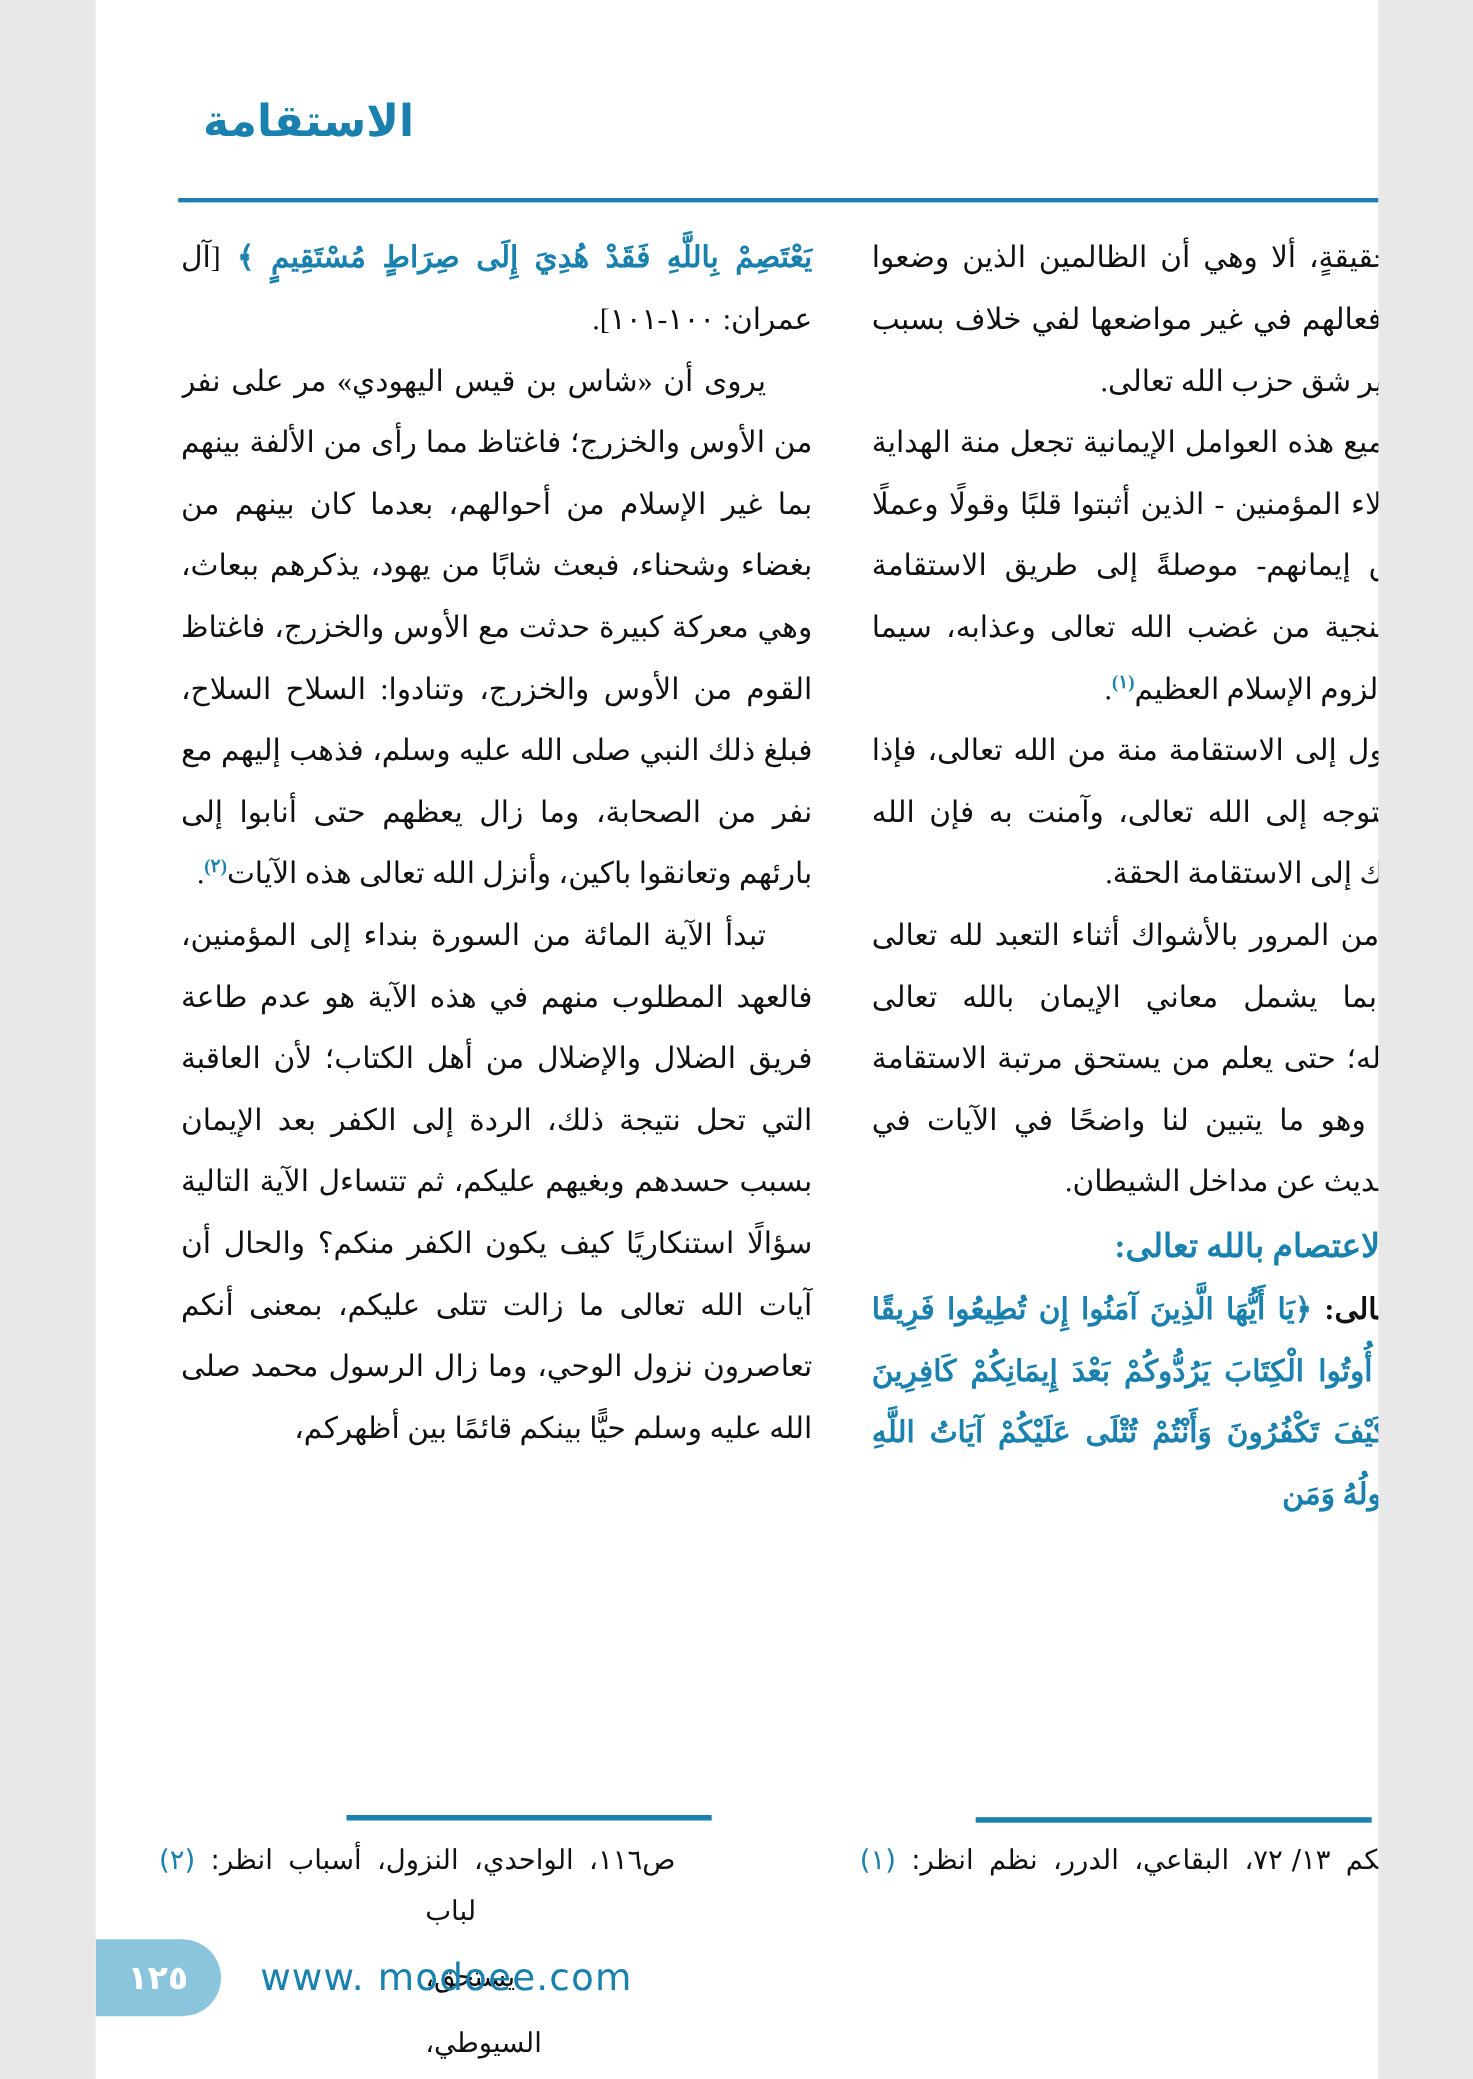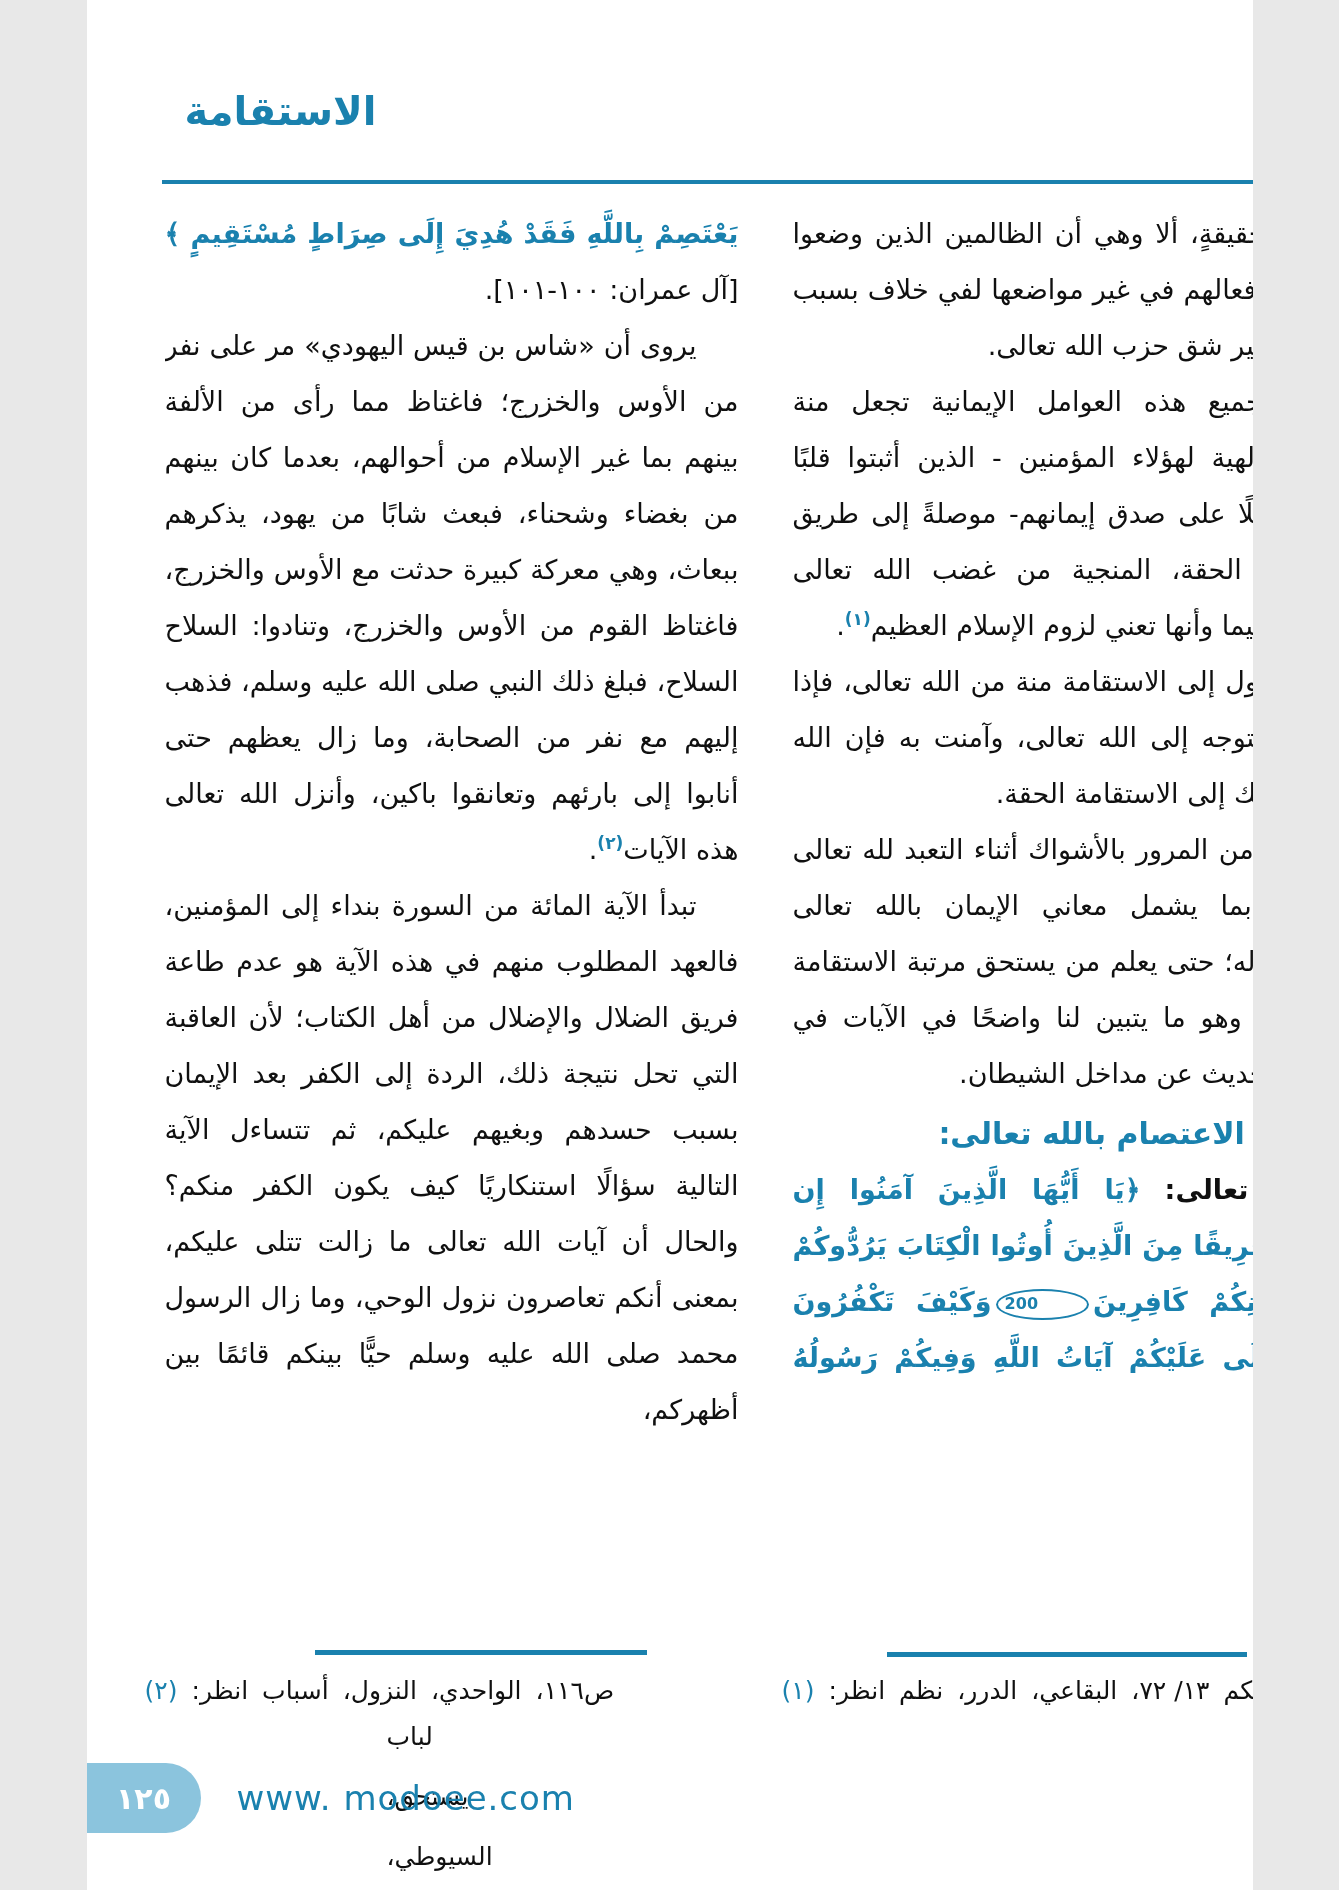--- a/index.html
+++ b/index.html
@@ -13,21 +13,21 @@
   }
   .page-title{
     position:absolute; left:98px; top:88px; font-size:40px; font-weight:bold;
     color:var(--accent); direction:rtl;
   }
   .header-rule{
     position:absolute; left:75px; top:180px; width:1206px; height:4px; background:var(--accent);
   }
   .col{
     position:absolute; top:206px; width:574px; height:1452px; overflow:hidden;
-    direction:rtl; text-align:justify; font-size:27px; line-height:56px; color:var(--ink);
+    direction:rtl; text-align:justify; font-size:27px; line-height:56px; color:var(--ink);font-family:Liberation Serif, serif;
   }
   .col-left{left:78px;}
   .col-right{left:706px;}
   .para{text-indent:42px;}
   .para.no-indent{text-indent:0;}
   .fn-ref{color:var(--accent); font-size:17px; vertical-align:super; line-height:0; font-weight:bold;}
   .section-heading{
     color:var(--accent); font-weight:bold; font-size:30px; text-indent:42px; margin-top:4px;
   }
   .quran{color:var(--accent); font-weight:bold;}

